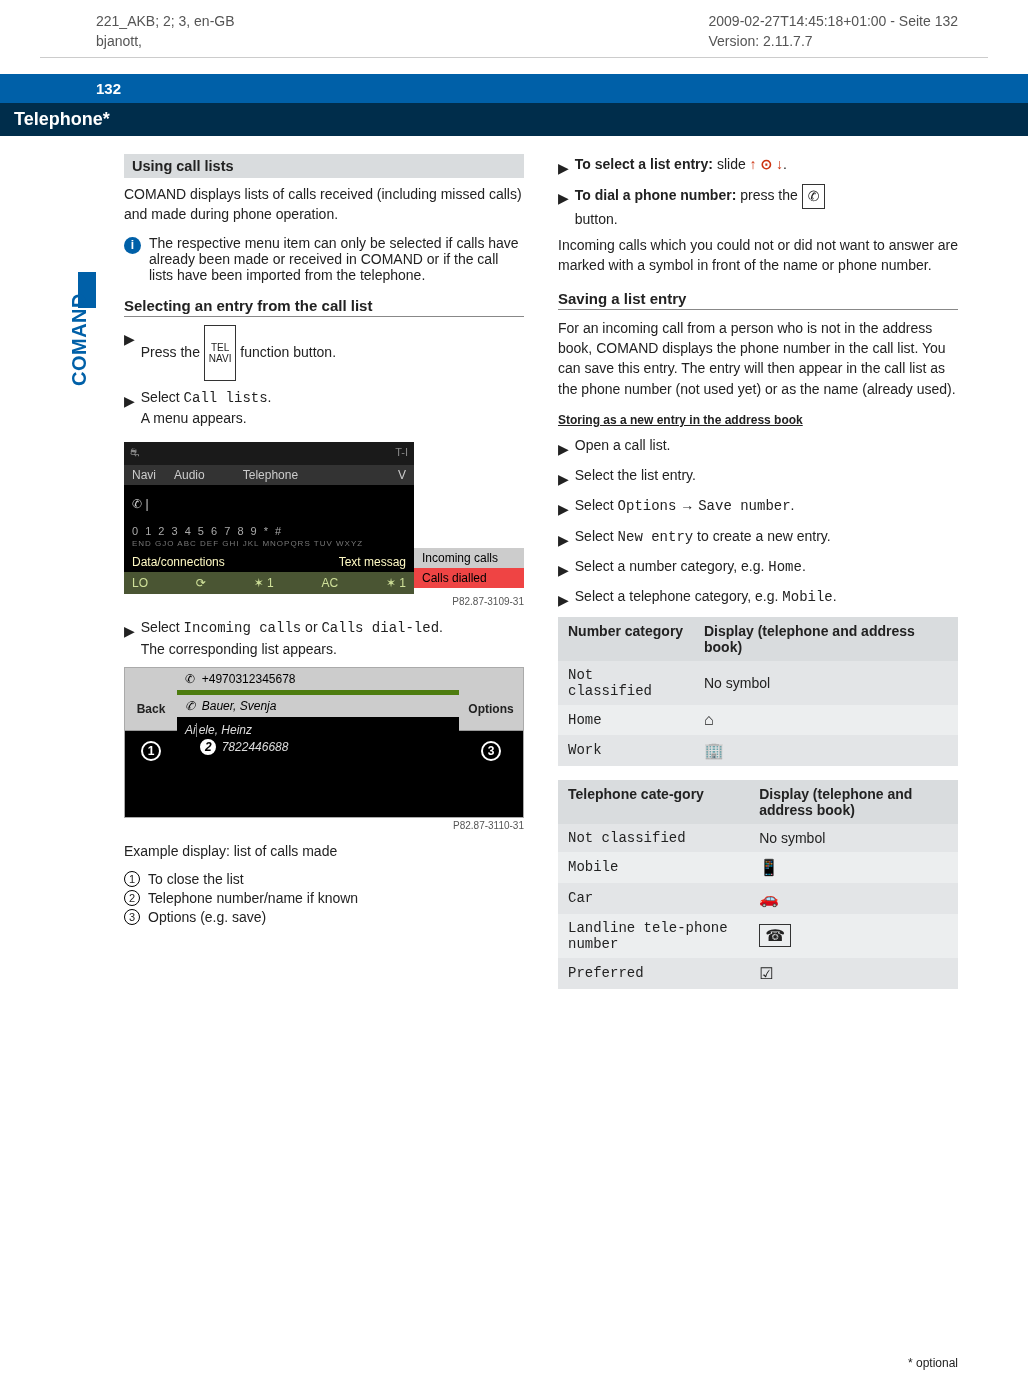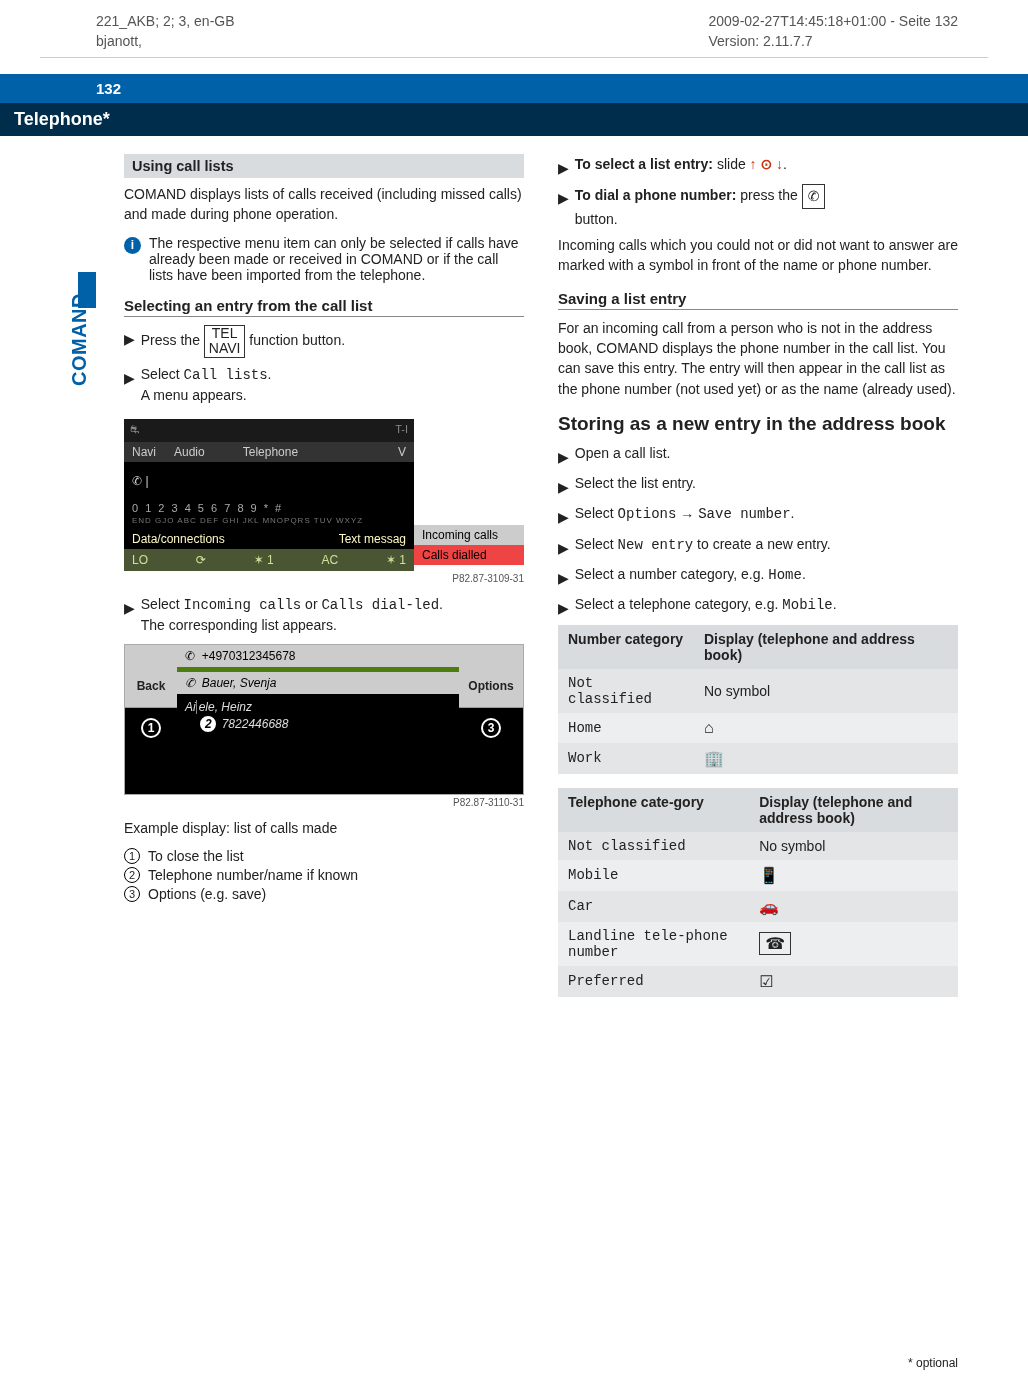--- a/index.html
+++ b/index.html
@@ -109,31 +109,32 @@
   .sub-hdr {
     font-weight: bold;
     border-bottom: 1px solid #888;
     padding-bottom: 2px;
     margin: 14px 0 8px 0;
     font-size: 15px;
   }
   .sub-hdr-nb {
     font-weight: bold;
     margin: 14px 0 8px 0;
-    font-size: 19px;
+    font-size: 12px;
+    text-decoration: underline;
   }
   ul.steps { list-style: none; padding: 0; margin: 0; }
   ul.steps li { display: flex; align-items: flex-start; gap: 6px; margin-bottom: 6px; line-height: 1.45; }
   .tri { flex-shrink: 0; margin-top: 4px; }
   .mono { font-family: "Courier New", monospace; }
   .btn-box {
     display: inline-block;
     border: 1px solid #333;
-    padding: 0 4px;
-    font-size: 14px;
+    padding: 16px 4px;
+    font-size: 10px;
     line-height: 1.1;
     vertical-align: middle;
     text-align: center;
   }
   .phone-box {
     display:inline-block;
     border:1px solid #333;
     padding: 1px 5px;
     vertical-align: middle;
   }

